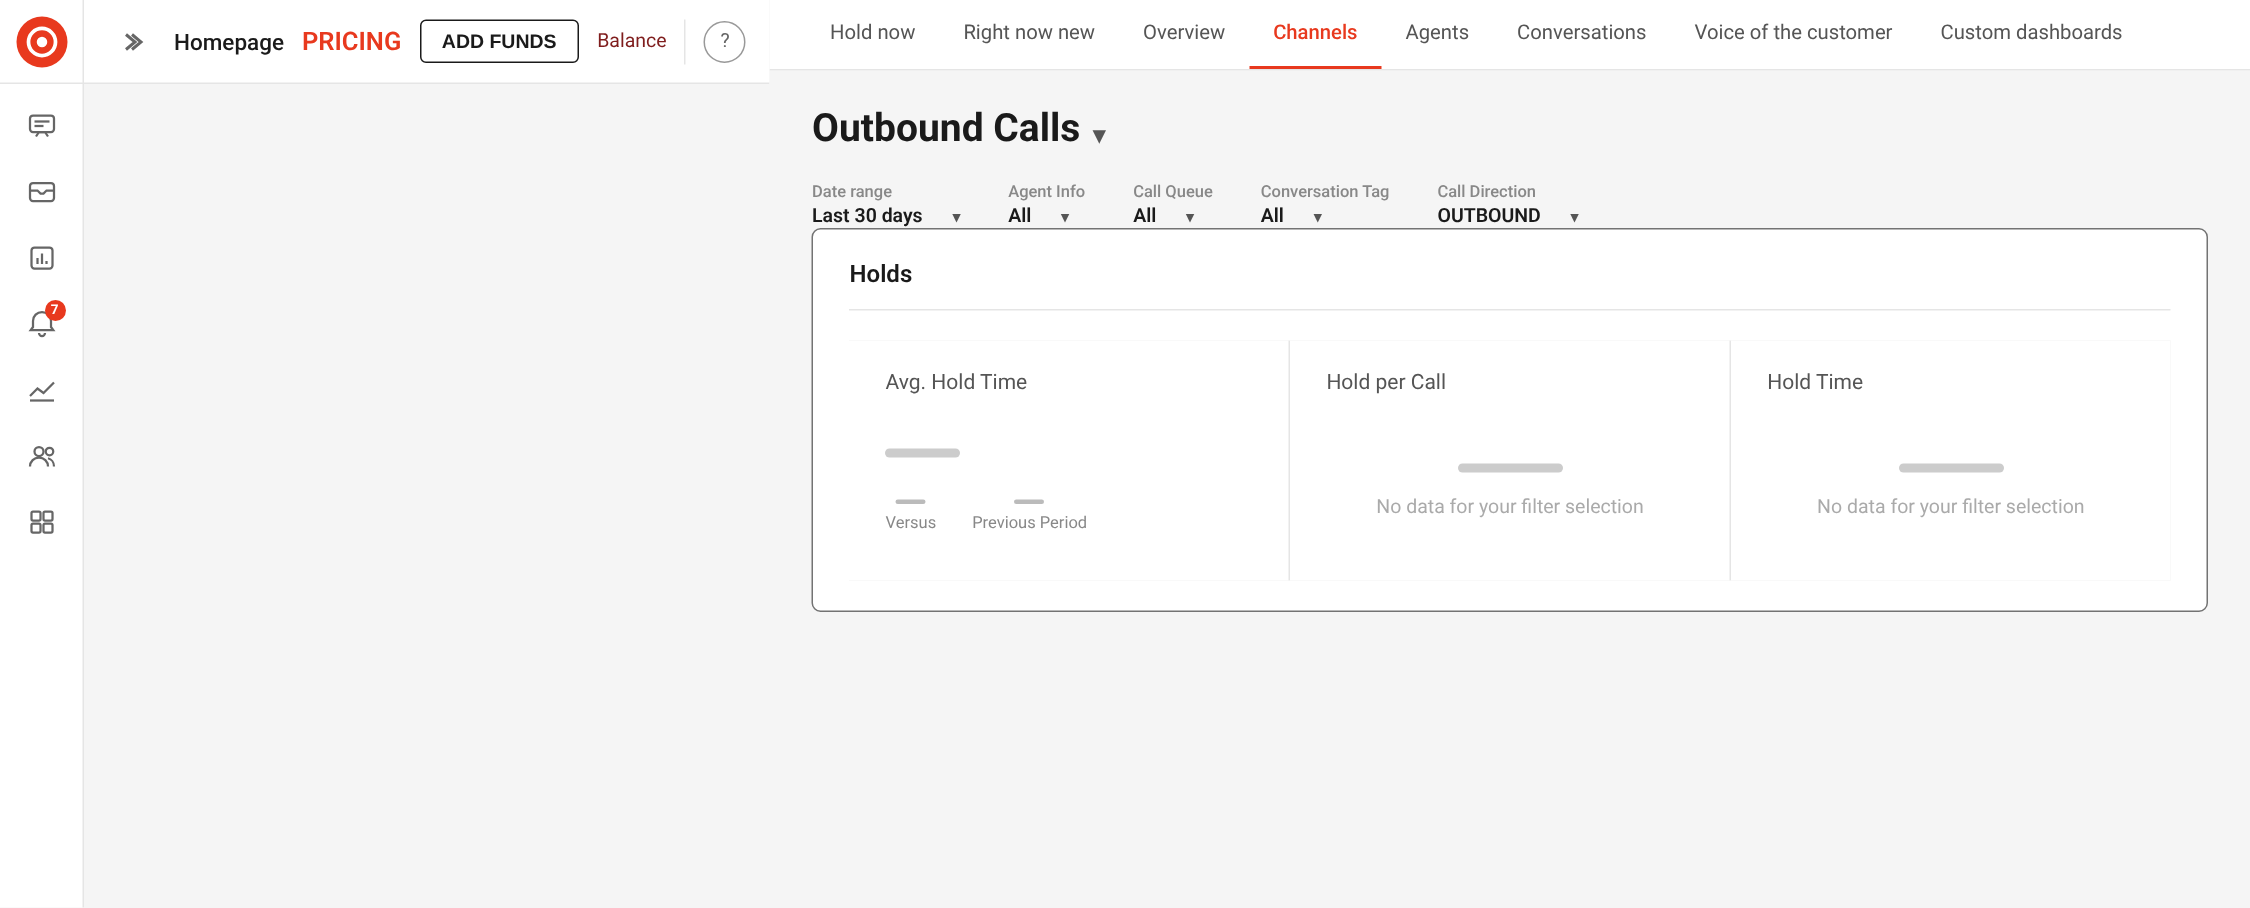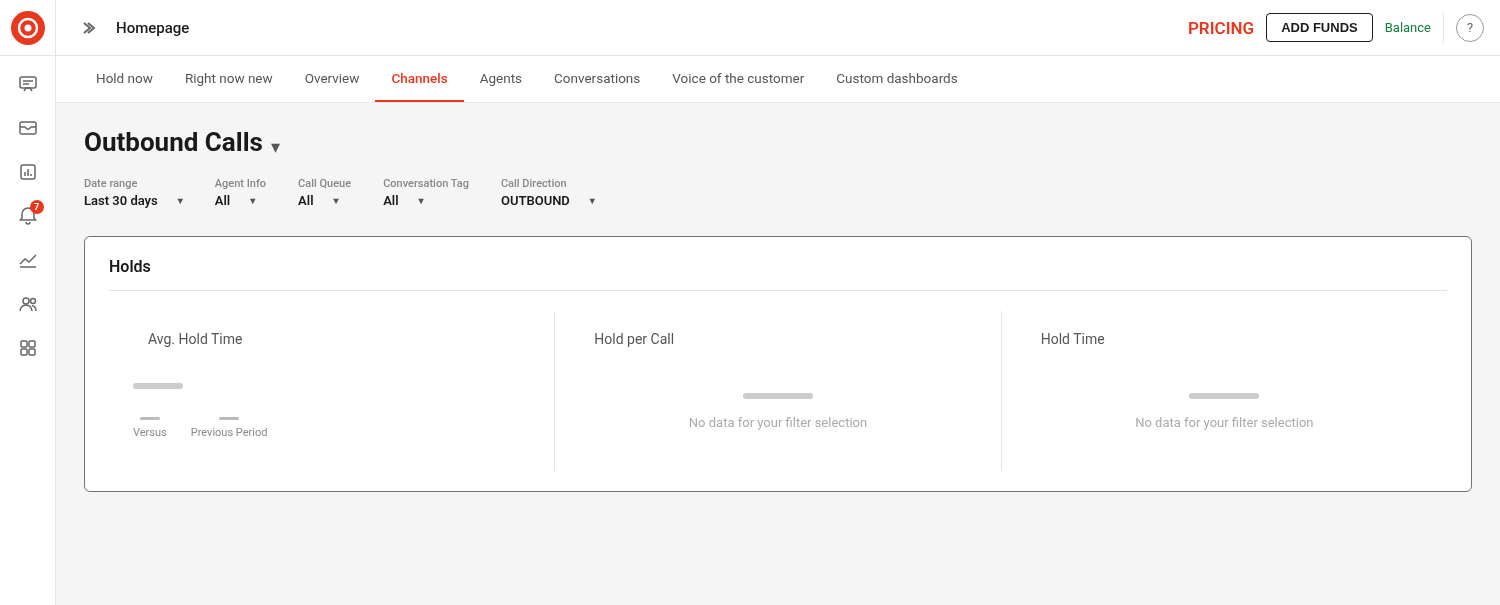--- a/index.html
+++ b/index.html
@@ -70,21 +70,20 @@
       display: flex;
       align-items: center;
       justify-content: center;
       font-weight: bold;
     }
 
     
     .main {
       flex: 1;
       display: flex;
-      flex-direction: column;
       overflow: hidden;
     }
 
     
     .header {
       height: 56px;
       background: #fff;
       border-bottom: 1px solid #e5e5e5;
       display: flex;
       align-items: center;
@@ -126,21 +125,21 @@
       background: none;
       padding: 6px 14px;
       border-radius: 4px;
       font-size: 13px;
       font-weight: 600;
       cursor: pointer;
       color: #1a1a1a;
     }
     .balance-text {
       font-size: 13px;
-      color: #15803d;
+      color: #7f1d1d;
     }
     .divider-v {
       width: 1px;
       height: 30px;
       background: #e5e5e5;
     }
     .help-icon {
       width: 28px;
       height: 28px;
       border-radius: 50%;
@@ -207,21 +206,20 @@
     .title-chevron {
       color: #555;
       font-size: 18px;
       cursor: pointer;
     }
 
     
     .filters-row {
       display: flex;
       gap: 32px;
-      margin-bottom: 28px;
       flex-wrap: wrap;
     }
     .filter-group {
       display: flex;
       flex-direction: column;
       gap: 3px;
     }
     .filter-label {
       font-size: 11px;
       color: #888;
@@ -273,21 +271,20 @@
       padding: 20px 24px;
       display: flex;
       flex-direction: column;
       align-items: flex-start;
     }
     .metric-title {
       font-size: 14px;
       color: #555;
       margin-bottom: 24px;
       font-weight: 400;
-      margin-left: 15px;
     }
     .metric-value-area {
       width: 100%;
       display: flex;
       flex-direction: column;
       align-items: center;
       justify-content: center;
       min-height: 80px;
     }
     .metric-bar-placeholder {

